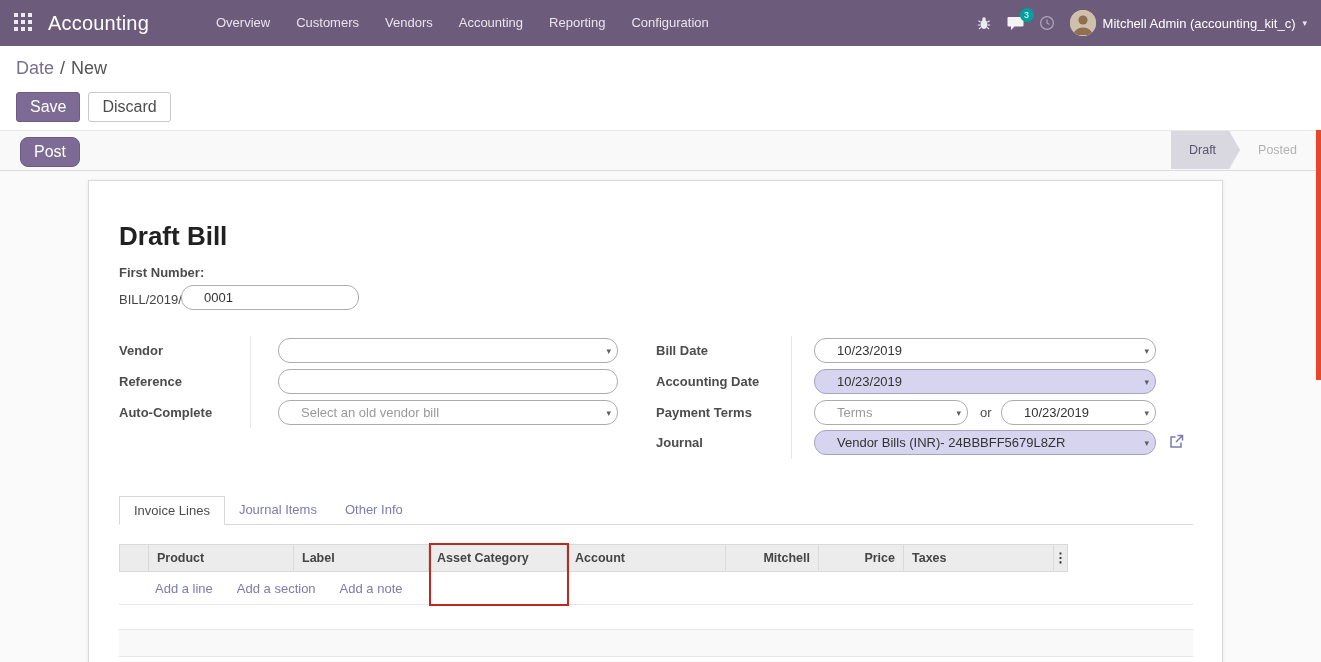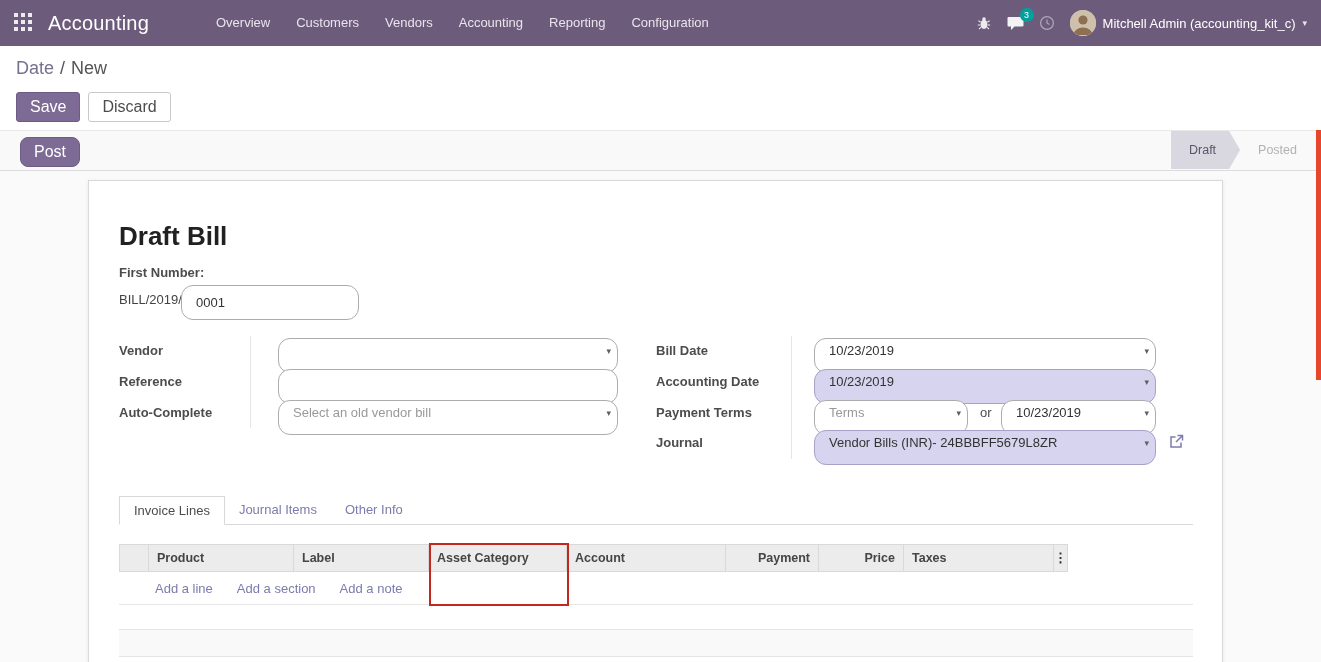--- a/index.html
+++ b/index.html
@@ -38,21 +38,21 @@
 
   
   .main{position:absolute;top:171px;left:0;right:0;bottom:0;background:#fbfafb;}
   .sheet{position:absolute;left:88px;top:9px;width:1135px;height:560px;background:#fff;border:1px solid #d9d9d9;box-shadow:0 1px 4px rgba(0,0,0,.08);}
   .sheet-title{position:absolute;left:30px;top:40px;font-size:26px;font-weight:bold;color:#212121;}
   .fn-label{position:absolute;left:30px;top:84px;font-weight:bold;color:#4c4c4c;}
   .num-prefix{position:absolute;left:30px;top:106px;line-height:25px;color:#444;}
   .flabel{position:absolute;left:30px;width:128px;font-weight:bold;line-height:25px;color:#4c4c4c;white-space:nowrap;}
   .flabel.r{left:567px;}
   .vsep{position:absolute;width:0;border-left:1px solid #e6e6e6;}
-  .field{position:absolute;height:35px;border:1px solid #acacac;border-radius:12px;background:#fff;font-size:13px;line-height:23px;padding:0 14px;color:#333;font-family:inherit;white-space:nowrap;overflow:hidden;}
+  .field{position:absolute;height:25px;border:1px solid #acacac;border-radius:12px;background:#fff;font-size:13px;line-height:23px;padding:0 22px;color:#333;font-family:inherit;white-space:nowrap;overflow:hidden;}
   .field.select{padding-right:18px;cursor:pointer;}
   .field .caret{position:absolute;right:6px;top:0;line-height:24px;font-size:9px;color:#5f5f5f;}
   .field .ph{color:#999;}
   .field.hl{background:#d6d4ee;border-color:#a6a3c9;}
   .or-span{position:absolute;line-height:25px;color:#4c4c4c;}
   .ext-link{position:absolute;cursor:pointer;width:16px;height:16px;}
 
   
   .tabs{position:absolute;left:30px;top:315px;height:29px;display:flex;z-index:2;}
   .tab{line-height:28px;padding:0 14px;color:#7c7bad;cursor:pointer;white-space:nowrap;}
@@ -219,21 +219,21 @@
         <div class="tab">Other Info</div>
       </div>
       <div class="tabs-underline"></div>
 
       <div class="thead">
         <div class="th" style="width:30px;"></div>
         <div class="th" style="width:145px;">Product</div>
         <div class="th" style="width:135px;">Label</div>
         <div class="th" style="width:138px;">Asset Category</div>
         <div class="th" style="width:159px;">Account</div>
-        <div class="th num" style="width:93px;">Payment</div>
+        <div class="th num" style="width:93px;">Mitchell</div>
         <div class="th num" style="width:85px;">Price</div>
         <div class="th" style="width:150px;">Taxes</div>
         <div class="th kebab" style="width:14px;"><span>⋮</span></div>
       </div>
       <div class="add-row">
         <a>Add a line</a>
         <a>Add a section</a>
         <a>Add a note</a>
       </div>
 

